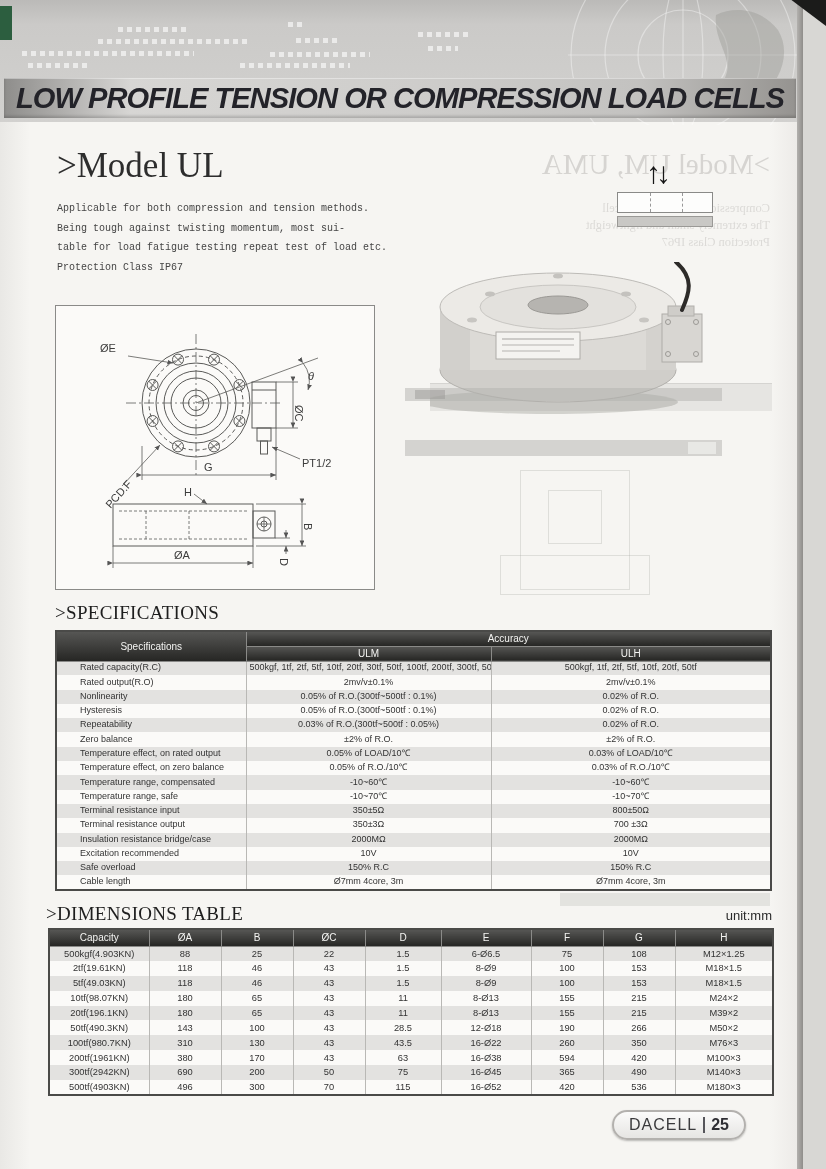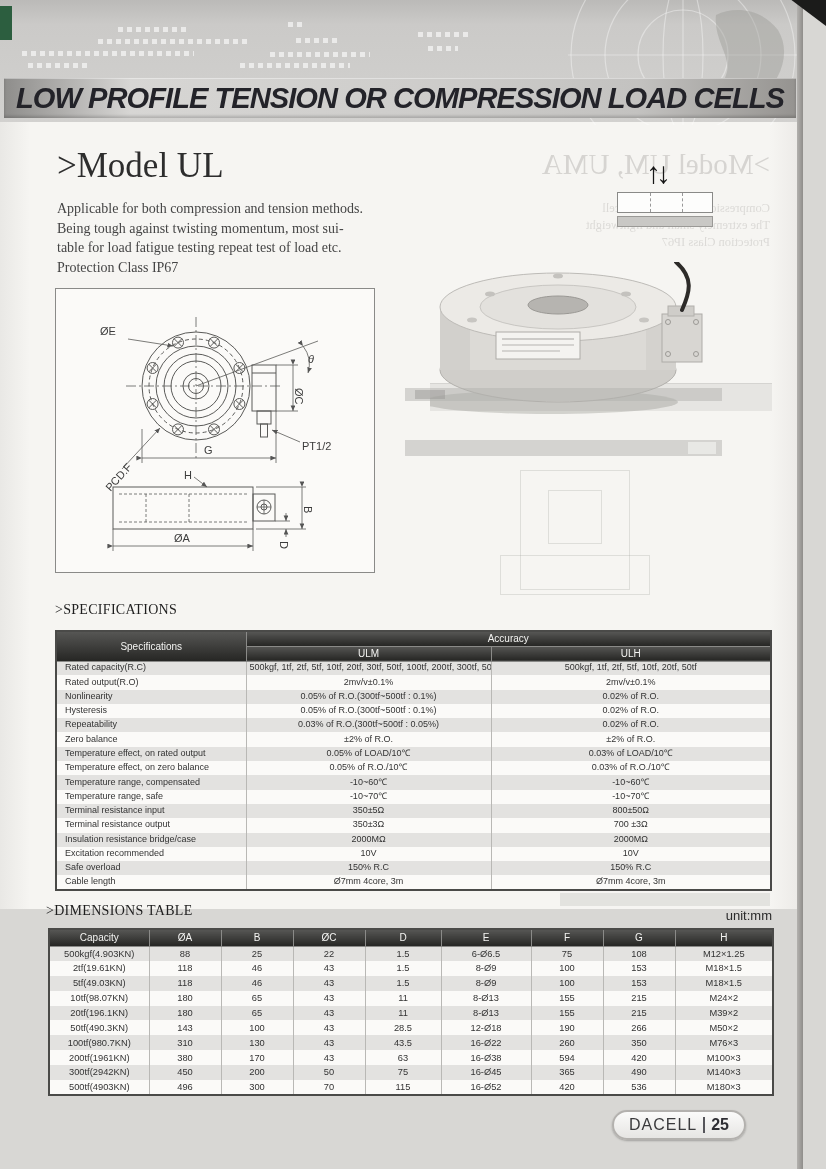--- a/index.html
+++ b/index.html
@@ -1,18 +1,18 @@
 <!DOCTYPE html>
 <html><head>
 <meta charset="utf-8">
 <style>
   * { margin:0; padding:0; box-sizing:border-box; }
   html,body { width:826px; height:1169px; }
   body { position:relative; background:#d8d7d4; font-family:"Liberation Sans", sans-serif; overflow:hidden; }
-  .page { position:absolute; left:0; top:0; width:800px; height:909px;
+  .page { position:absolute; left:0; top:0; width:800px; height:1169px;
           background:linear-gradient(90deg,#e9e8e5 0,#f6f5f2 30px,#f6f5f2 770px,#eceae7 800px); }
   .page-edge { position:absolute; left:797px; top:0; width:6px; height:1169px;
           background:linear-gradient(90deg,#b3b1ae,#8f8d8a); }
   .corner-black { position:absolute; left:778px; top:0; width:48px; height:26px; background:#1b1b1a;
           clip-path:polygon(28% 0,100% 0,100% 100%); }
   .green-corner { position:absolute; left:0; top:6px; width:12px; height:34px; background:#2c5e3f; }
 
   
   .topband { position:absolute; left:0; top:0; width:800px; height:122px;
           background:linear-gradient(180deg,#bbbab8 0,#cbcac8 20%,#d2d1cf 100%); }
@@ -22,22 +22,22 @@
 
   
   .banner { position:absolute; left:4px; top:78px; width:792px; height:40px;
           background:linear-gradient(90deg,#8e8d8b 0%,#d7d6d4 16%,#cecdcb 52%,#c3c2c0 80%,#959390 100%);
           box-shadow:inset 0 1px 0 rgba(255,255,255,.4), inset 0 -2px 3px rgba(0,0,0,.18); }
   .banner span { display:block; text-align:center; line-height:40px; font-size:30px; font-weight:bold;
           font-style:italic; letter-spacing:-1px; color:#232329; transform:scaleX(.97); }
 
   .model-heading { position:absolute; left:57px; top:146px; font-family:"Liberation Serif",serif;
           font-size:35px; color:#2d2d2d; }
-  .model-desc { position:absolute; left:57px; top:199px; width:345px; font-family:Liberation Serif, serif;
-          font-size:14px; line-height:19.5px; color:#454545; white-space:pre-line; }
+  .model-desc { position:absolute; left:57px; top:199px; width:345px; font-family:Liberation Mono, monospace;
+          font-size:10px; line-height:19.5px; color:#454545; white-space:pre-line; }
 
   
   .ghost { color:#bcbab7; opacity:.55; transform:scaleX(-1); position:absolute; }
   .ghost-heading { left:455px; top:148px; width:315px; font-family:"Liberation Serif",serif; font-size:29px; text-align:left; }
   .ghost-lines { left:470px; top:200px; width:300px; font-family:"Liberation Serif",serif; font-size:12.5px;
           line-height:17px; white-space:pre-line; opacity:.45; }
   .ghost-bar { position:absolute; background:rgba(178,177,174,.5); }
   .ghost-tab { position:absolute; background:rgba(150,149,146,.45); }
   .ghost-box { position:absolute; border:1px solid rgba(160,160,158,.28); }
   .ghost-word { position:absolute; transform:scaleX(-1); color:#b9b8b5; opacity:.35; font-size:18px; letter-spacing:2px; }
@@ -45,40 +45,40 @@
   
   .arrows { position:absolute; left:646px; top:156px; font-size:30px; font-weight:bold; color:#161616; letter-spacing:-5px; }
   .bar-white { position:absolute; left:617px; top:192px; width:96px; height:21px; background:#fdfdfc; border:1px solid #8a8a88; }
   .bar-white i { position:absolute; top:0; height:100%; border-left:1px dashed #999; }
   .bar-gray { position:absolute; left:617px; top:216px; width:96px; height:11px; background:#c9c8c5; border:1px solid #9a9996; }
 
   .photo-band { position:absolute; left:430px; top:383px; width:342px; height:28px; background:#e6e5e2;
           border-top:1px solid #d5d4d1; }
 
   
-  .draw-box { position:absolute; left:55px; top:288px; width:320px; height:285px; background:#fbfaf8;
+  .draw-box { position:absolute; left:55px; top:305px; width:320px; height:285px; background:#fbfaf8;
           border:1px solid #8a8a88; }
   svg text { font-family:"Liberation Sans", sans-serif; font-size:11px; fill:#3c3c3c; }
 
   
-  .sec-heading { position:absolute; font-family:"Liberation Serif",serif; font-size:14px; color:#1e1e1e; letter-spacing:.3px; }
+  .sec-heading { position:absolute; font-family:"Liberation Serif",serif; font-size:19px; color:#1e1e1e; letter-spacing:.3px; }
   .unit { position:absolute; left:660px; top:908px; width:112px; text-align:right; font-size:13px; color:#2a2a2a; }
 
   
   table { border-collapse:collapse; table-layout:fixed; background:#fbfaf8; }
   .spec-table { position:absolute; left:55px; top:630px; width:715px; border:2px solid #4a4a48; }
   .dim-table  { position:absolute; left:48px;  top:928px; width:724px; border:2px solid #4a4a48;padding-left:36px; }
   th { background:linear-gradient(180deg,#565654,#262624); color:#f4f4f2; font-weight:normal;
        font-size:10px; border:1px solid #8a8a88; height:15px; }
   .dim-table th { height:17px; }
   td { font-size:9px; color:#333; text-align:center; height:14.3px; padding:0 3px;
        border-left:1px solid #b9b8b5; white-space:nowrap; overflow:hidden; line-height:1.1; }
   .dim-table td { height:14.9px; font-size:9.3px; }
   tbody tr:nth-child(odd) td { background:#e3e2e0; }
-  td.lbl { text-align:left; padding-left:8px; border-left:none; }
+  td.lbl { text-align:left; padding-left:23px; border-left:none; }
 
   
   .footer-pill { position:absolute; left:612px; top:1110px; width:134px; height:30px; border-radius:15px;
        border:2px solid #b3b1ae; background:linear-gradient(180deg,#fbfbfa,#e6e5e3);
        box-shadow:0 1px 2px rgba(0,0,0,.25); display:flex; align-items:center; justify-content:center; gap:6px; }
   .footer-pill .brand { font-size:16px; font-weight:normal; letter-spacing:1px; color:#3a3a3c; }
   .footer-pill .div { width:2px; height:16px; background:#55555a; }
   .footer-pill .pageno { font-size:16px; font-weight:bold; color:#2e2e33; }
 </style>
 </head>
@@ -490,21 +490,21 @@
           <td>170</td>
           <td>43</td>
           <td>63</td>
           <td>16-Ø38</td>
           <td>594</td>
           <td>420</td>
           <td>M100×3</td>
         </tr>
         <tr>
           <td>300tf(2942KN)</td>
-          <td>450</td>
+          <td>690</td>
           <td>200</td>
           <td>50</td>
           <td>75</td>
           <td>16-Ø45</td>
           <td>365</td>
           <td>490</td>
           <td>M140×3</td>
         </tr>
         <tr>
           <td>500tf(4903KN)</td>

